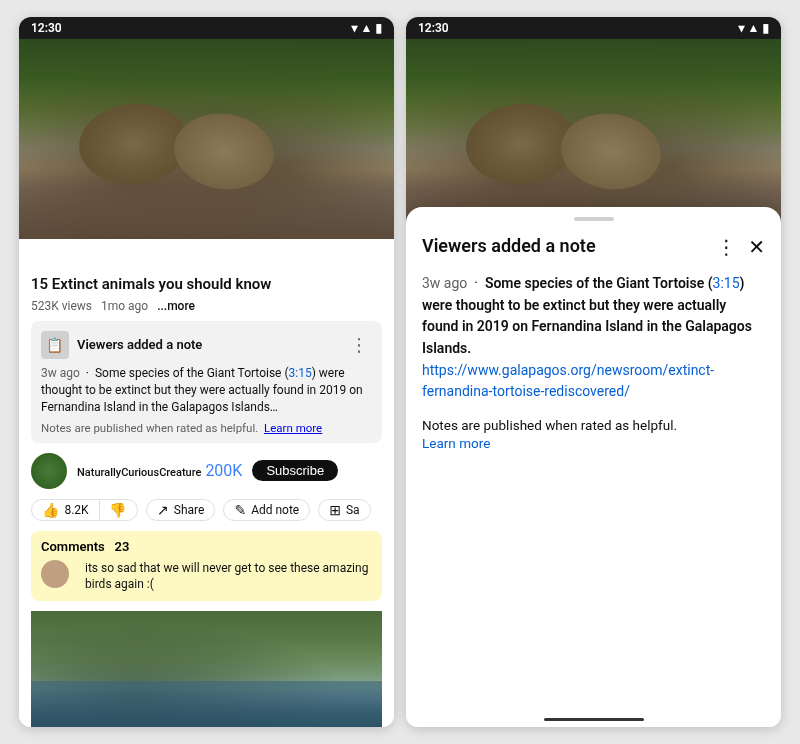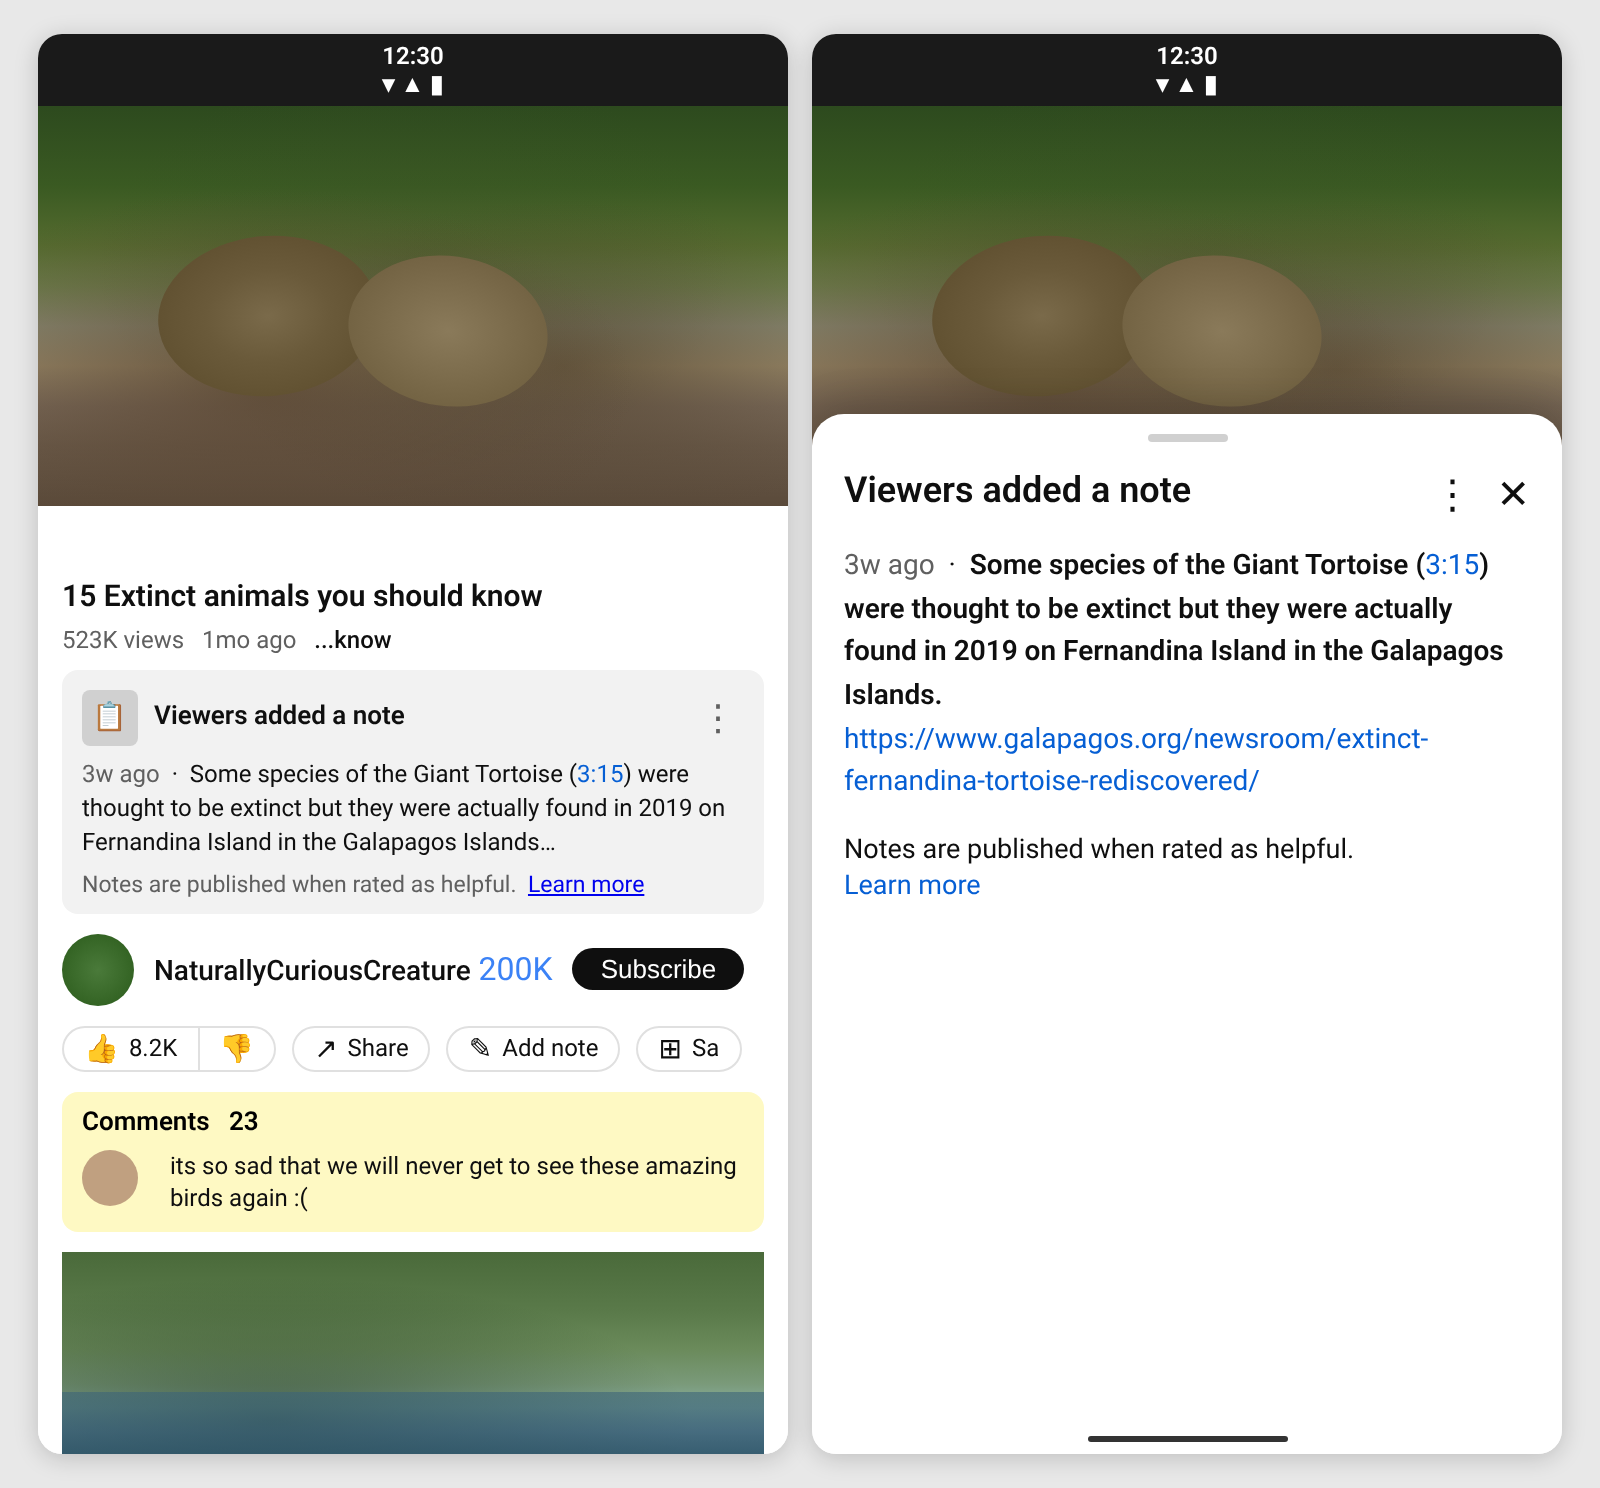--- a/index.html
+++ b/index.html
@@ -33,21 +33,20 @@
     .status-bar {
       background: #1a1a1a;
       color: #fff;
       display: flex;
       justify-content: space-between;
       align-items: center;
       padding: 4px 12px;
       font-size: 12px;
       font-weight: 600;
       min-height: 22px;
-      flex-direction: column;
     }
     .status-icons {
       display: flex;
       align-items: center;
       gap: 3px;
     }
     
     .thumbnail {
       width: 100%;
       height: 200px;
@@ -168,21 +167,21 @@
       gap: 10px;
     }
     .channel-avatar {
       width: 36px;
       height: 36px;
       border-radius: 50%;
       background: radial-gradient(circle, #4a7a3a, #2a5a1a);
       flex-shrink: 0;
     }
     .channel-name {
-      font-size: 14px;
+      font-size: 11px;
       font-weight: 500;
       color: #0f0f0f;
       flex: 1;
     }
     .channel-count {
       font-size: 16px;
       color: #3b82f6;
       margin-left: 0;
     }
     .subscribe-btn {
@@ -348,21 +347,21 @@
       <div class="turtle turtle-right"></div>
     </div>
 
     <div class="content">
       <div class="video-title">15 Extinct animals you should know</div>
       <div class="video-meta">
         <span>523K views</span>
         &nbsp;
         <span>1mo ago</span>
         &nbsp;
-        <span class="more">...know</span>
+        <span class="more">...more</span>
       </div>
 
       <div class="note-card">
         <div class="note-header">
           <div class="note-header-left">
             <div class="note-icon">📋</div>
             <span class="note-title">Viewers added a note</span>
           </div>
           <span class="note-menu">⋮</span>
         </div>

